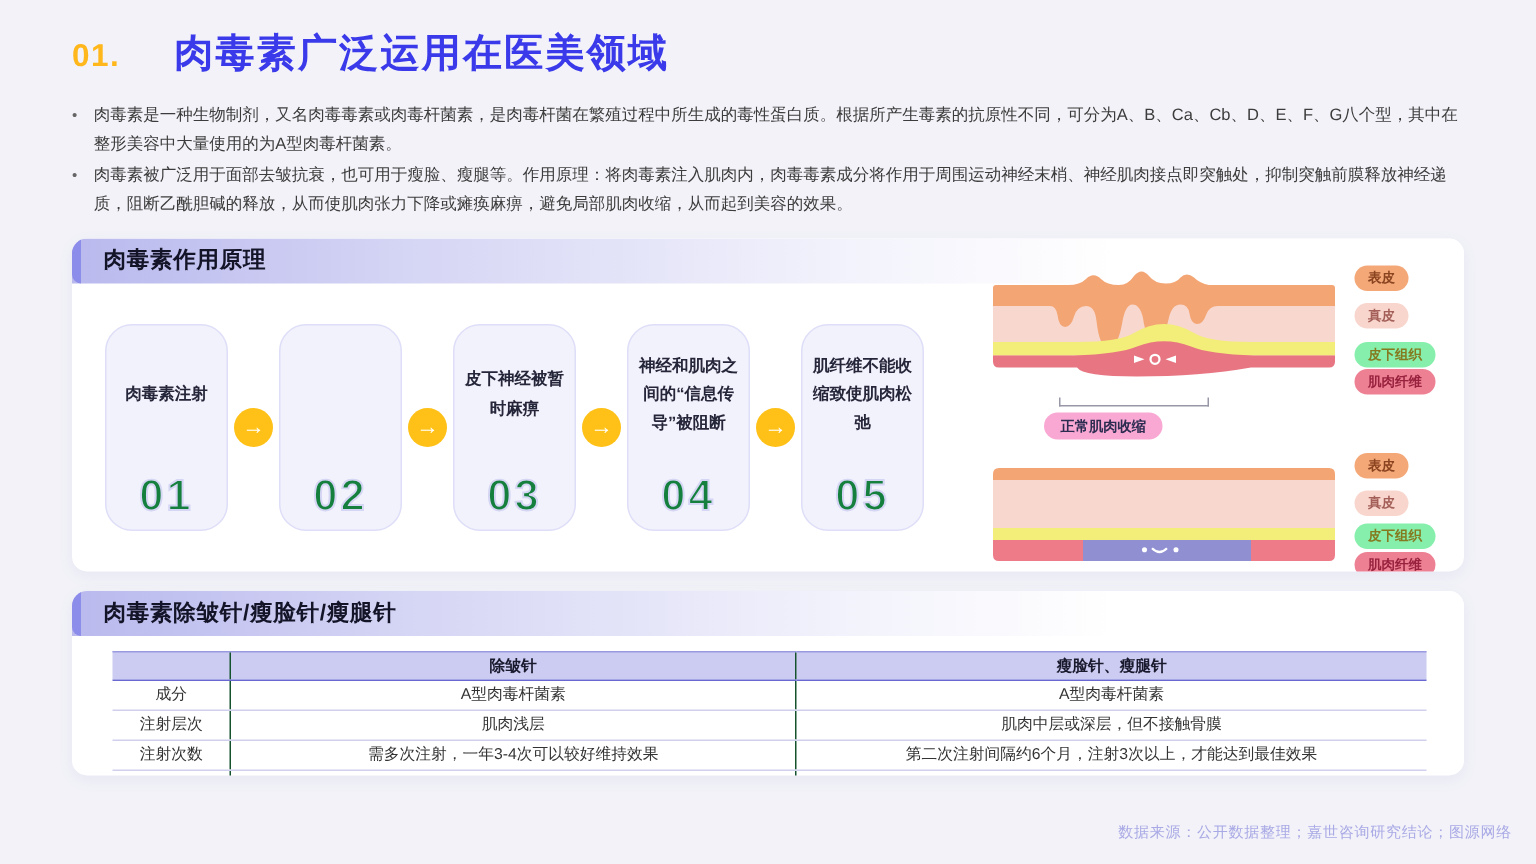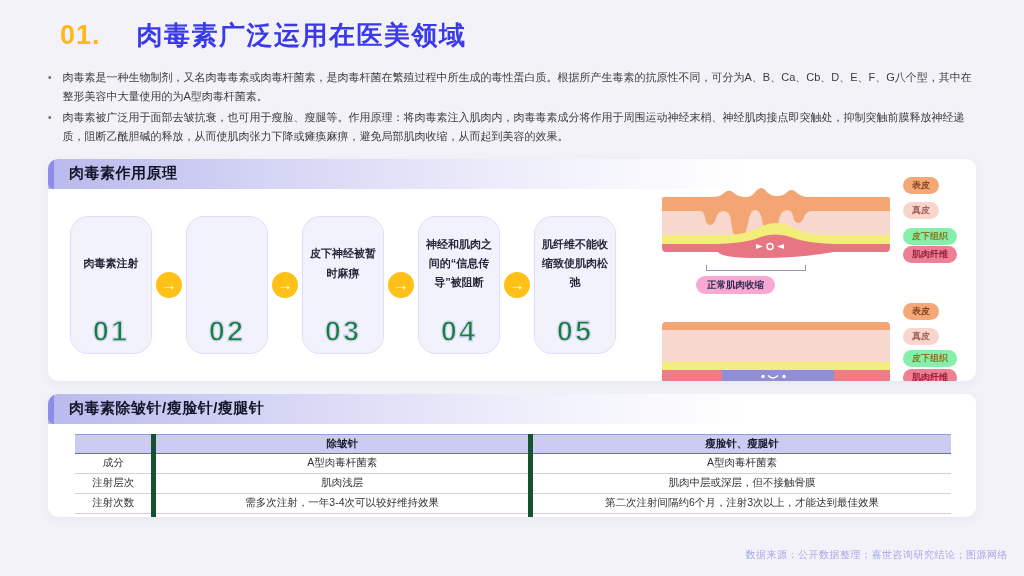--- a/index.html
+++ b/index.html
@@ -7,21 +7,21 @@
   body {
     position:relative; overflow:hidden;
     background:#f2f2f8;
     font-family:"Liberation Sans","DejaVu Sans",sans-serif;
     color:#333;
   }
   .slide { padding:16px 48px 0; position:relative; height:100%; }
 
   
   .title-row { display:flex; align-items:baseline; gap:10px; margin-top:2px; }
-  .title-num  { font-size:27px; font-weight:800; color:#ffb71c; letter-spacing:1px;margin-left:12px; }
+  .title-num  { font-size:21px; font-weight:800; color:#ffb71c; letter-spacing:1px; }
   .title-text { font-size:26px; font-weight:800; color:#3a3aea; letter-spacing:1.5px;margin-left:26px; }
 
   
   .bullets { margin-top:15px; }
   .bullet { display:flex; gap:11px; font-size:11px; line-height:1.72; color:#3c3c3c; margin-bottom:2px; }
   .bullet-dot { color:#666; font-size:10px; line-height:1.9; }
   .bullet-text { flex:1; }
 
   
   .card { position:relative; background:#fff; border-radius:10px; margin-top:13px;
@@ -44,21 +44,21 @@
   .step-label { height:94px; display:flex; align-items:center; justify-content:center;
     text-align:center; font-size:11px; font-weight:bold; color:#26263a; line-height:1.75; padding:0 7px; }
   .step-num { margin-top:auto; margin-bottom:5px; font-size:29px; font-weight:800;
     color:#15803d; -webkit-text-stroke:1.3px #d5d5f4; letter-spacing:2px; }
   .arrow { width:26px; height:26px; border-radius:50%; background:#ffc117; color:#fff;
     display:flex; align-items:center; justify-content:center; font-weight:800; font-size:15px;
     margin:0 4px; flex:0 0 auto; }
 
   
   .diagram { position:absolute; left:612px; top:15px; width:336px; }
-  .dia-row { display:flex; align-items:flex-end; }
+  .dia-row { display:flex; align-items:center; }
   .dia-canvas { width:232px; }
   .dia-canvas svg { display:block; }
   .dia-labels { margin-left:11px; display:flex; flex-direction:column; align-items:flex-start; }
   .pill-layer { font-size:9px; font-weight:bold; padding:2px 9px; border-radius:9px; white-space:nowrap; }
   .l-epi  { background:#f4a878; color:#8a4420; }
   .l-derm { background:#f8d6cd; color:#a35f58; }
   .l-sub  { background:#86efac; color:#857a20; }
   .l-mus  { background:#ee8093; color:#98223e; }
   .labels-a .pill-layer:nth-child(1){margin-top:3px}
   .labels-a .pill-layer:nth-child(2){margin-top:8px}
@@ -74,21 +74,21 @@
   .cap1 { margin-left:36px; }
   .dia-bottom { margin-top:8px; }
 
   
   .tbl-wrap { padding:10px 25px 0 27px; }
   table { width:100%; border-collapse:collapse; font-size:10.5px; color:#333; table-layout:fixed; }
   col.c1 { width:9%; } col.c2 { width:43%; } col.c3 { width:48%; }
   th { background:#ccccf2; color:#1a1a2e; font-weight:bold; padding:2px 4px;
        border-top:1.5px solid #9a9ae0; border-bottom:1.5px solid #6868d0; }
   td { text-align:center; padding:2.5px 4px; border-bottom:1px solid #d0d0ee; }
-  th + th, td + td { border-left:5px solid #14532d; }
+  th + th, td + td { border-left:1px solid #14532d; }
   tr:last-child td { border-bottom:2px solid #c5c5ea; }
 
   
   .source-note { position:absolute; right:16px; bottom:14px; color:#a9a9e6; font-size:10px; letter-spacing:0.5px; }
 </style>
 </head>
 <body>
 
 <div class="slide">
 

